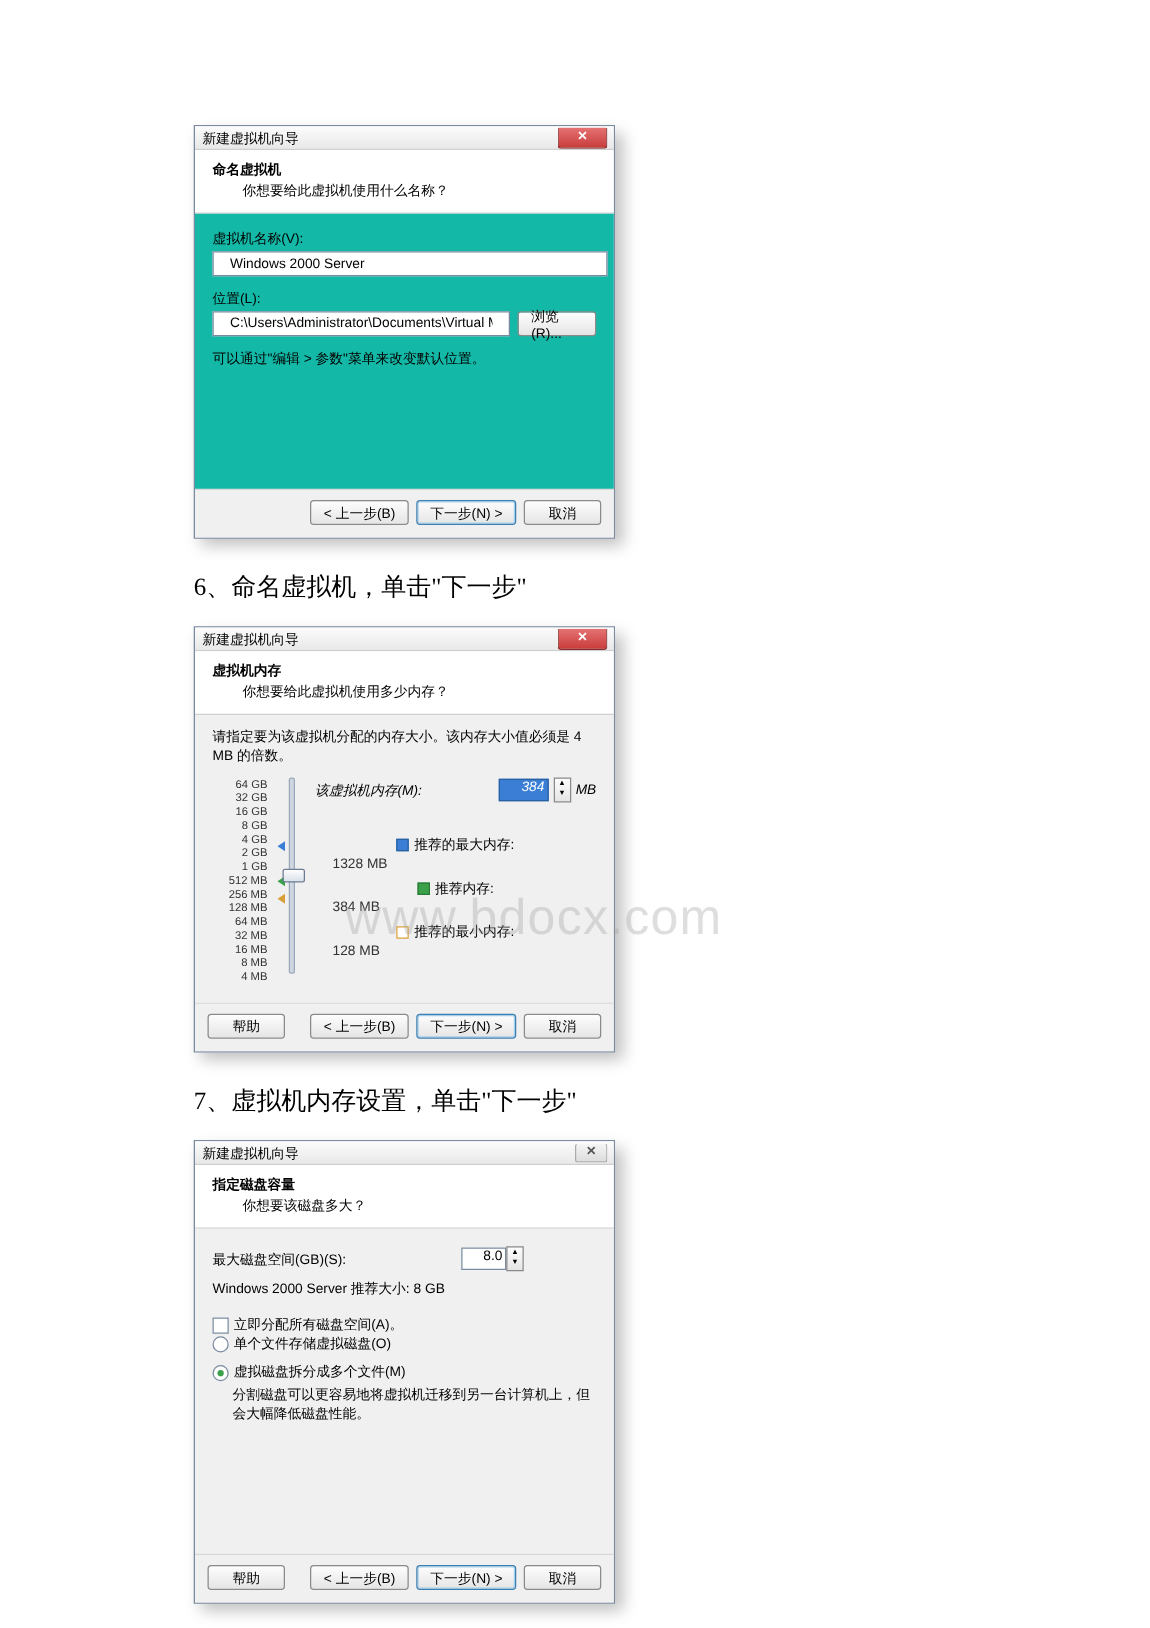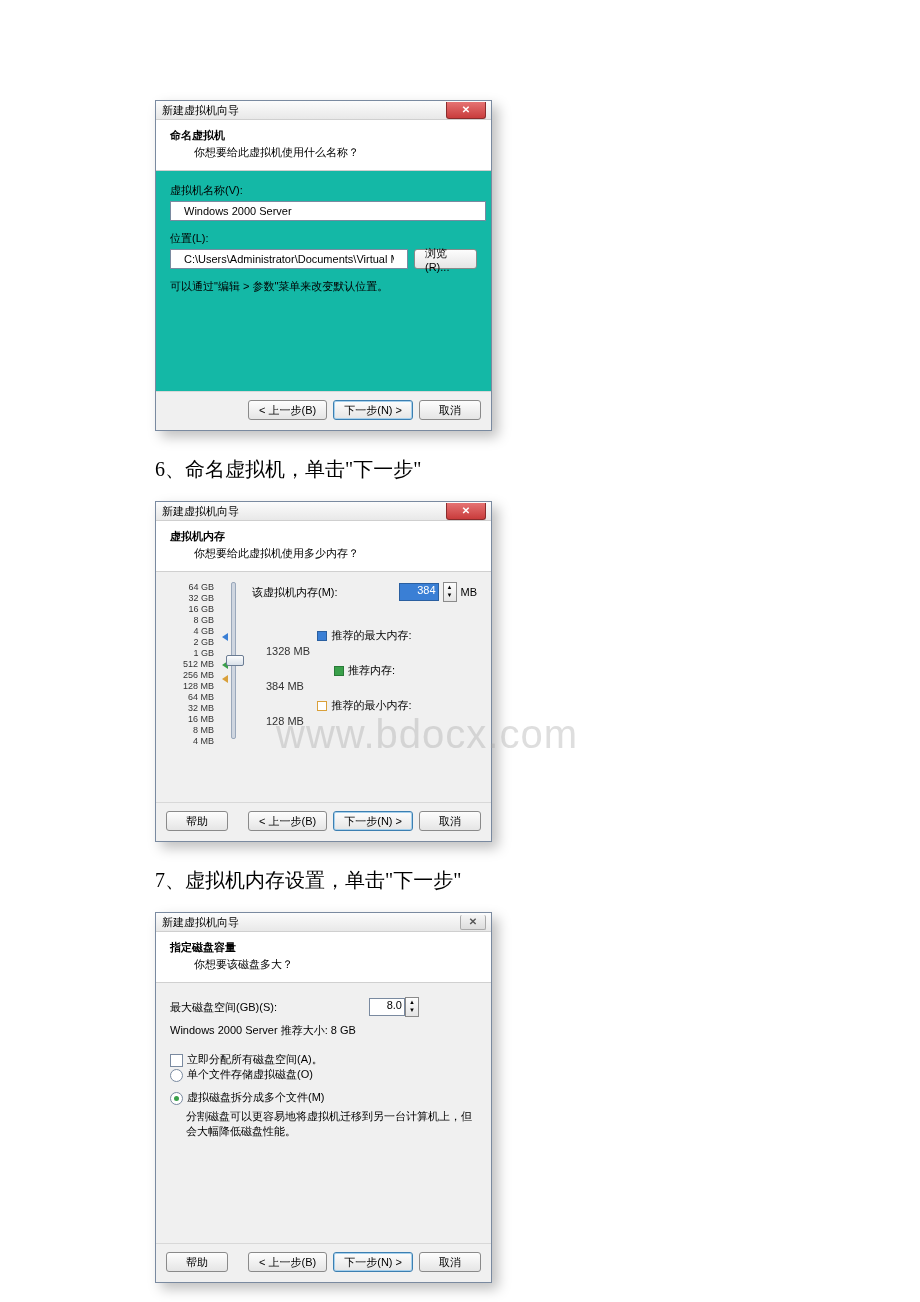--- a/index.html
+++ b/index.html
@@ -187,20 +187,21 @@
     border-right: 6px solid #3a7fd5;
   }
   .marker.green { border-right-color: #3aa04a; }
   .marker.orange { border-right-color: #d9a03a; }
   .info-col { flex: 1; font-size: 11px; }
   .info-row1 {
     display: flex;
     align-items: center;
     gap: 4px;
     margin-bottom: 12px;
+    font-style: italic;
   }
   .spin {
     width: 34px;
     height: 16px;
     border: 1px solid #7a8aa0;
     background: #fff;
     text-align: right;
     padding: 0 2px;
     font-size: 11px;
     color: #000;
@@ -317,20 +318,21 @@
   <div class="dialog" style="position:relative;">
     <div class="titlebar">
       <span>新建虚拟机向导</span>
       <div class="close-btn">✕</div>
     </div>
     <div class="header-white">
       <div class="header-title">虚拟机内存</div>
       <div class="header-sub">你想要给此虚拟机使用多少内存？</div>
     </div>
     <div class="mem-body">
+      <div class="mem-intro">请指定要为该虚拟机分配的内存大小。该内存大小值必须是 4 MB 的倍数。</div>
       <div class="mem-content">
         <div class="scale-col">
           <div>64 GB</div>
           <div>32 GB</div>
           <div>16 GB</div>
           <div>8 GB</div>
           <div>4 GB</div>
           <div>2 GB</div>
           <div>1 GB</div>
           <div>512 MB</div>

